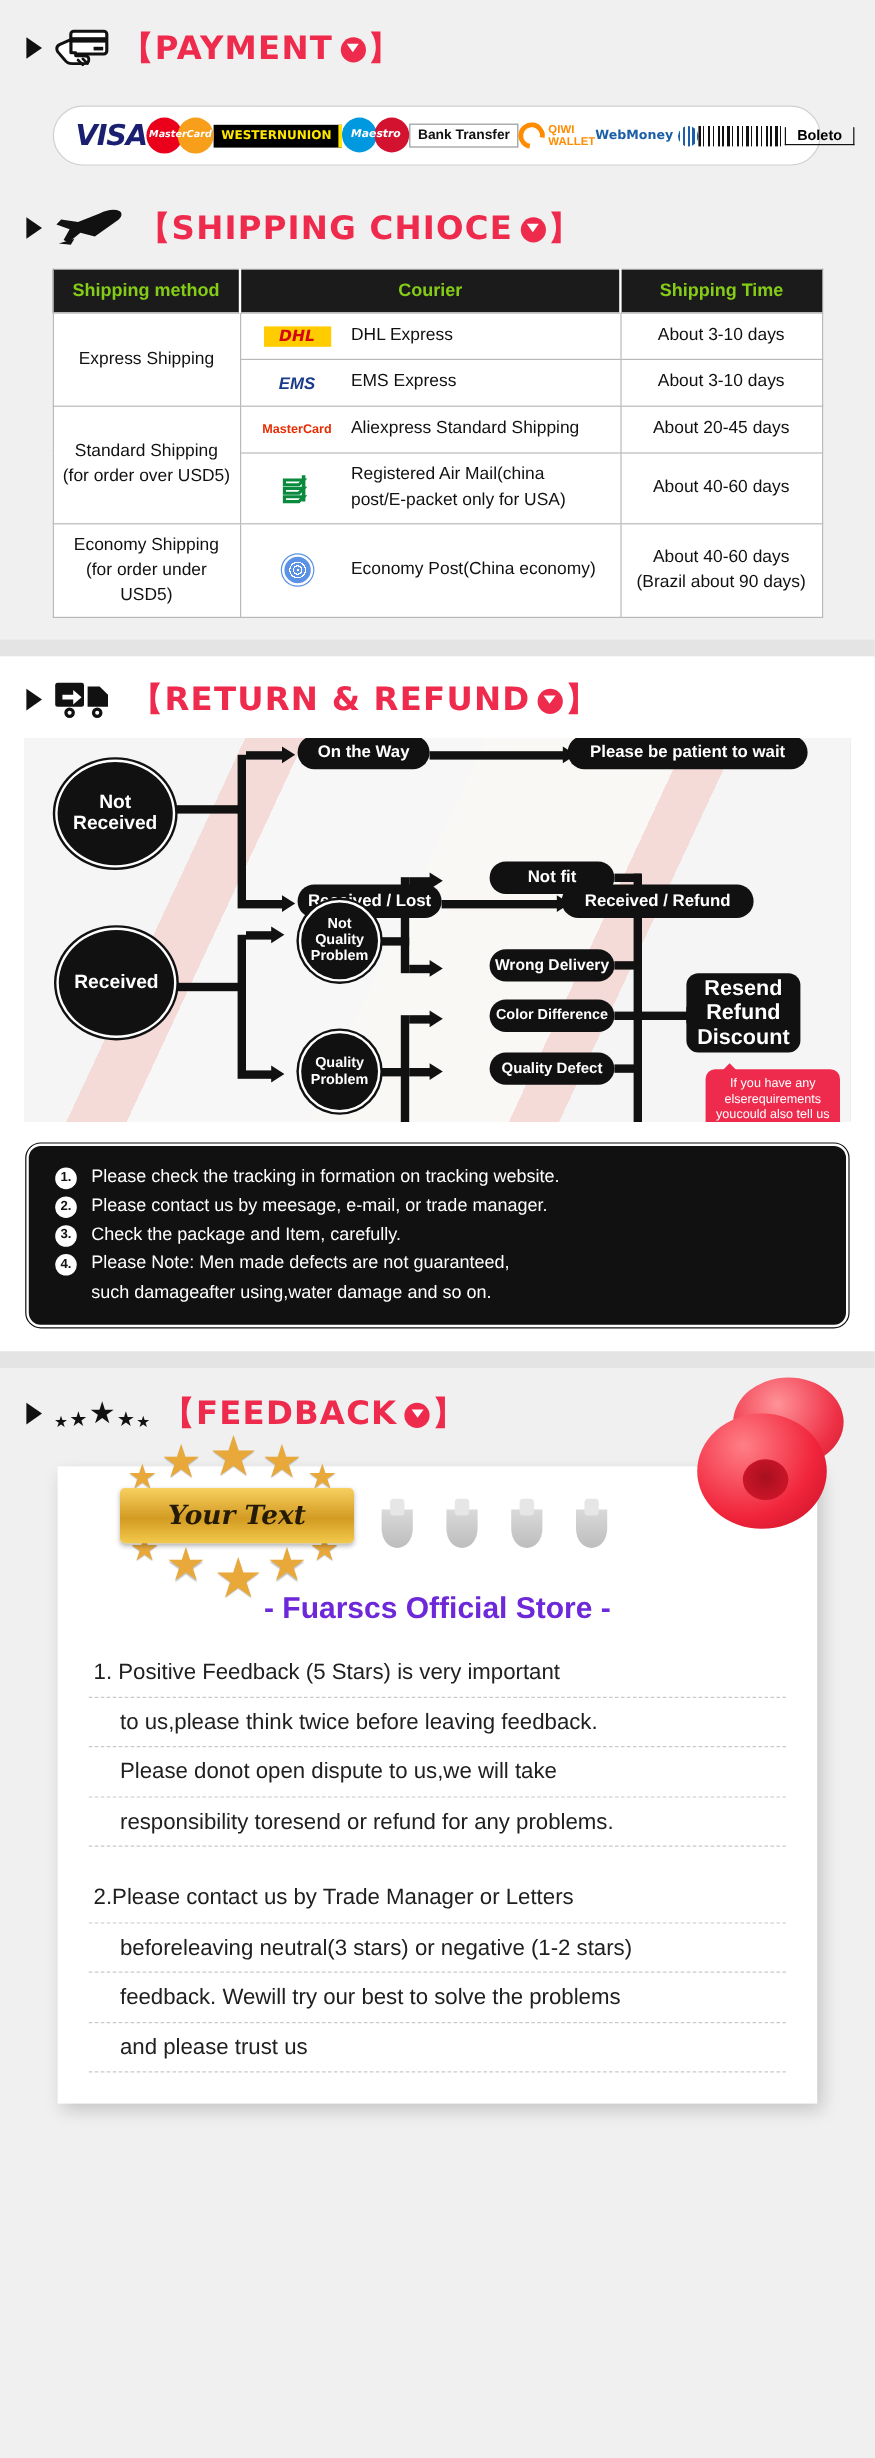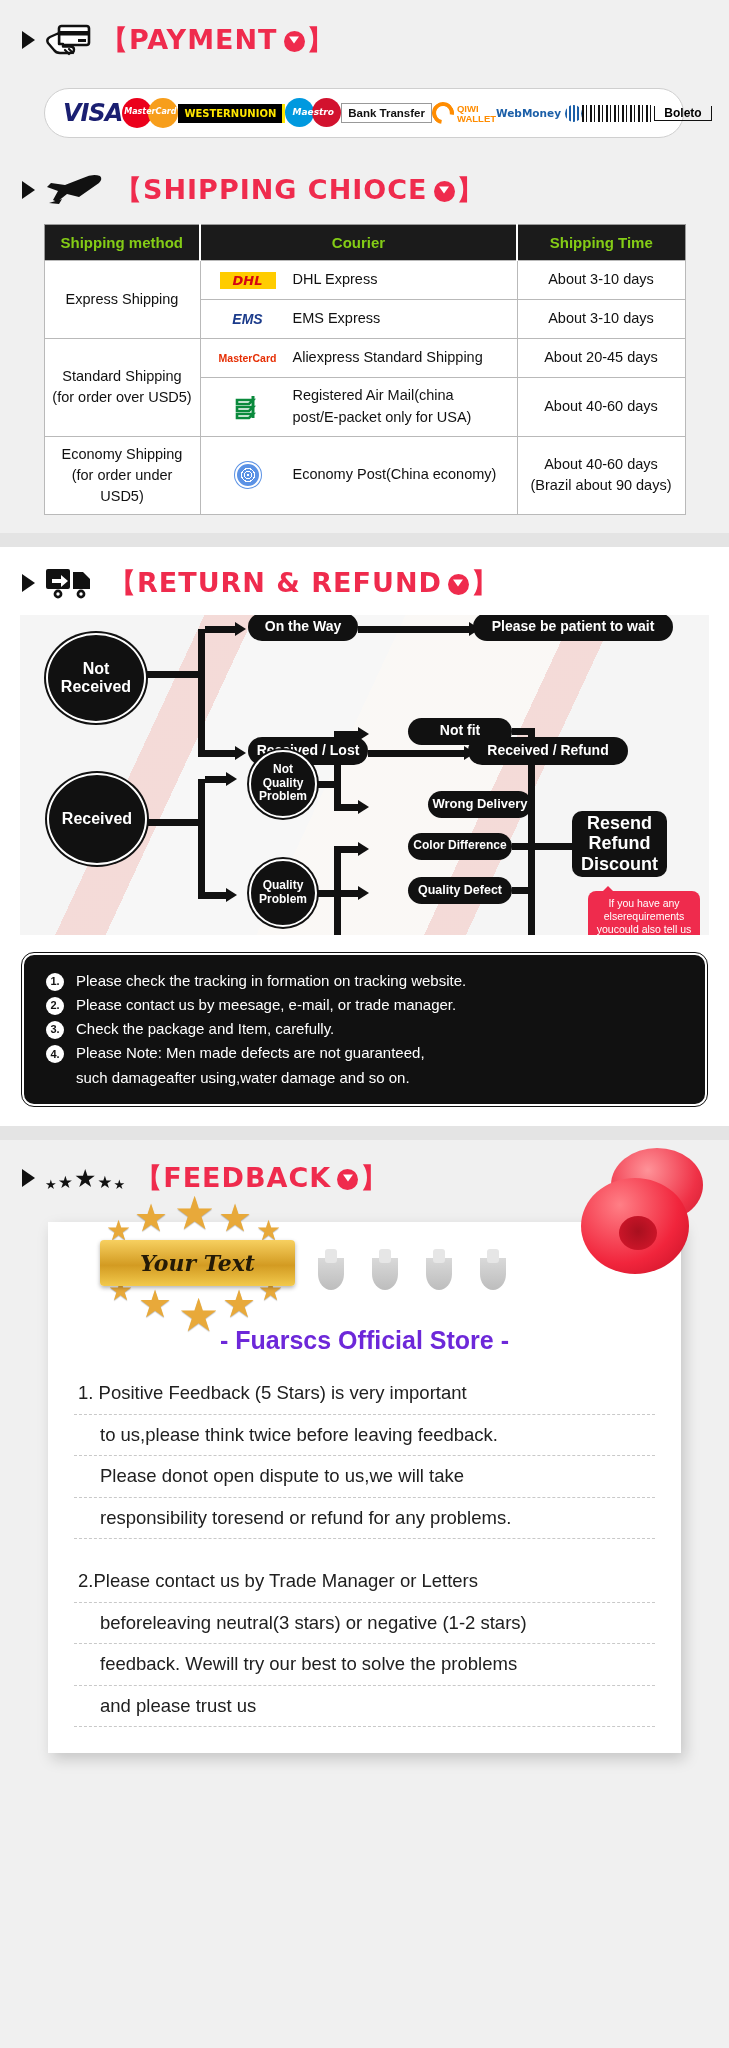--- a/index.html
+++ b/index.html
@@ -401,21 +401,21 @@
       <div class="ah" style="left:338px;top:185px;"></div>
 
       <div class="ln" style="left:297px;top:275px;width:24px;height:7px;"></div>
       <div class="ln" style="left:314px;top:231px;width:7px;height:120px;"></div>
       <div class="ln" style="left:321px;top:231px;width:20px;height:7px;"></div>
       <div class="ah" style="left:338px;top:227px;"></div>
       <div class="ln" style="left:321px;top:275px;width:20px;height:7px;"></div>
       <div class="ah" style="left:338px;top:271px;"></div>
 
       <div class="node" style="left:388px;top:103px;width:104px;height:27px;font-size:14px;">Not fit</div>
-      <div class="node" style="left:408px;top:176px;width:104px;height:27px;font-size:13px;text-align:right;">Wrong Delivery</div>
+      <div class="node" style="left:388px;top:176px;width:104px;height:27px;font-size:13px;text-align:right;">Wrong Delivery</div>
       <div class="node" style="left:388px;top:218px;width:104px;height:27px;font-size:12px;">Color Difference</div>
       <div class="node" style="left:388px;top:262px;width:104px;height:27px;font-size:12.5px;">Quality Defect</div>
 
       <div class="ln" style="left:492px;top:113px;width:22px;height:7px;"></div>
       <div class="ln" style="left:492px;top:186px;width:22px;height:7px;"></div>
       <div class="ln" style="left:492px;top:228px;width:22px;height:7px;"></div>
       <div class="ln" style="left:492px;top:272px;width:22px;height:7px;"></div>
 
       <div class="ln" style="left:508px;top:113px;width:7px;height:235px;"></div>
       <div class="ln" style="left:515px;top:228px;width:40px;height:7px;"></div>

